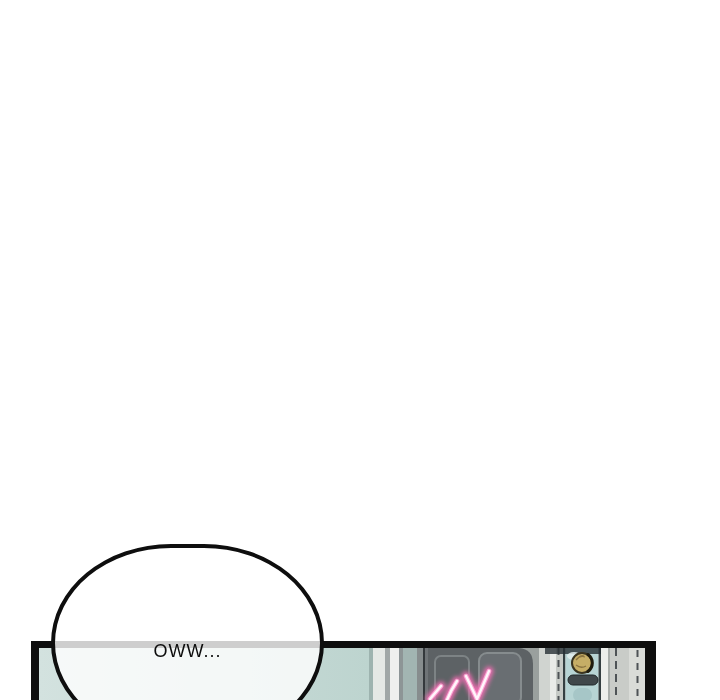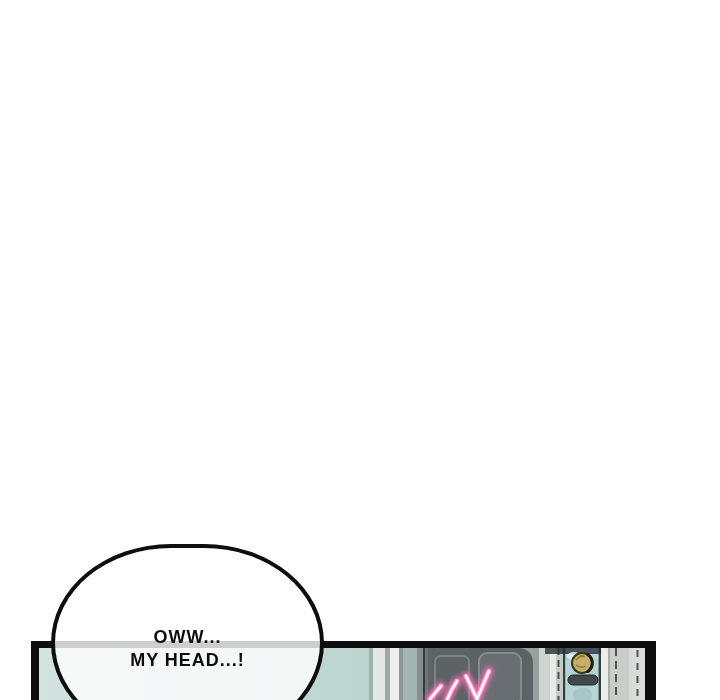--- a/index.html
+++ b/index.html
@@ -21,23 +21,23 @@
   
   .bubble{
     position:absolute;left:51px;top:544px;width:273px;height:198px;
     box-sizing:border-box;
     border:4px solid var(--panel-border,#0e0e0e);
     border-radius:120px / 99px;
     background:rgba(255,255,255,0.8); 
     z-index:2;
   }
   .bubble-text{
-    position:absolute;left:0;right:0;top:78px;
+    position:absolute;left:0;right:0;top:92px;
     text-align:center;
-    font-size:18px;line-height:23px;font-weight:700;
+    font-size:18px;line-height:23px;font-weight:400;
     letter-spacing:1px;color:#0d0d0d;
     white-space:nowrap;
   }
 </style>
 </head>
 <body>
 
 <div class="page">
 
   <section class="panel">
@@ -123,17 +123,16 @@
           <path d="M408,52 Q412,42 418,33"></path>
           <path d="M427,28 L438,51 L450,23"></path>
         </g>
       </g>
     </svg>
   </section>
 
   <div class="bubble">
     <div class="bubble-text">
       <div>OWW...</div>
-      <div>MY HEAD...!</div>
     </div>
   </div>
 
 </div>
 
 </body></html>

